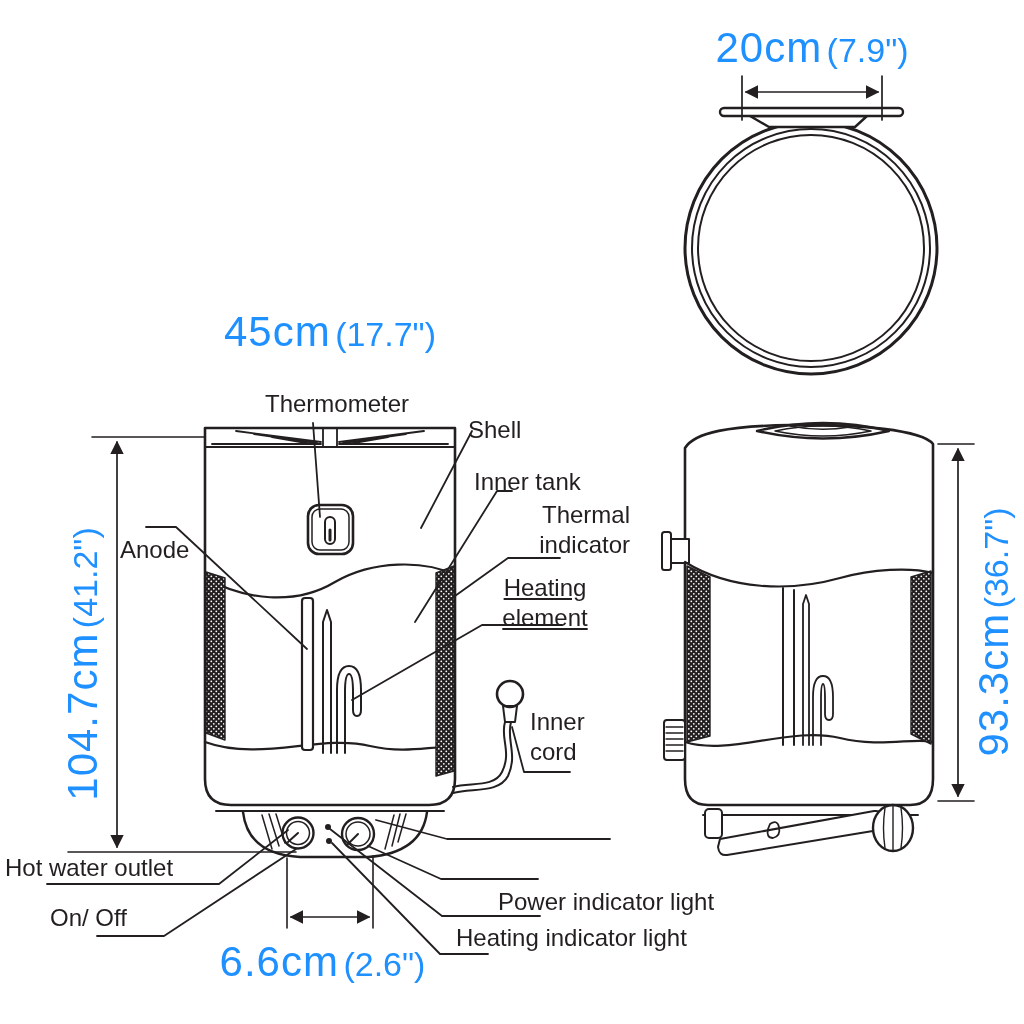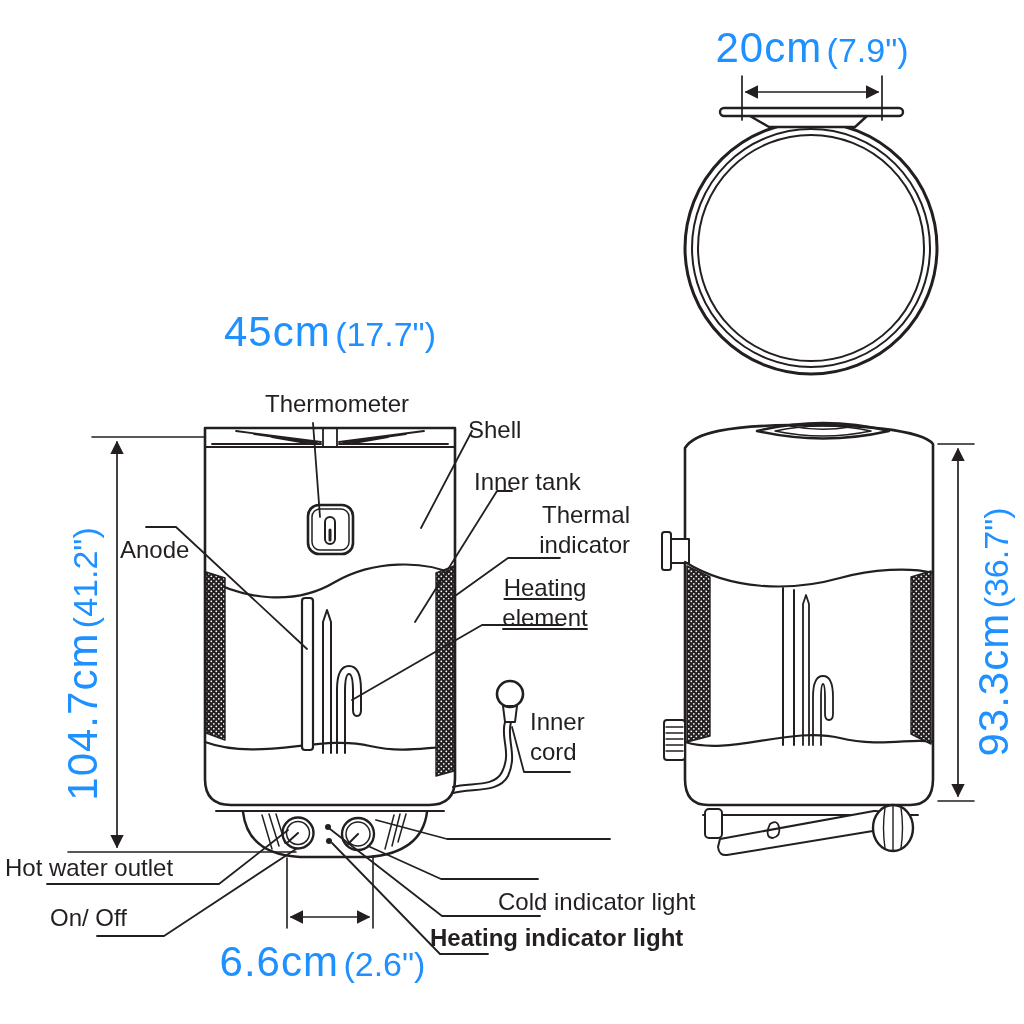--- a/index.html
+++ b/index.html
@@ -178,22 +178,22 @@
     <span>Heating</span><br>
     <span>element</span>
   </div>
   <div class="lbl" style="left:120px;top:491px;margin-top:44px;">Anode</div>
   <div class="lbl" style="left:530px;top:707px;">
     <span>Inner</span><br>
     <span>cord</span>
   </div>
   <div class="lbl" style="left:5px;top:853px;">Hot water outlet</div>
   <div class="lbl" style="left:50px;top:903px;">On/ Off</div>
-  <div class="lbl" style="left:498px;top:887px;">Cold indicator light</div>
-  <div class="lbl" style="left:430px;top:923px;font-weight:bold;">Heating indicator light</div>
+  <div class="lbl" style="left:498px;top:887px;">Power indicator light</div>
+  <div class="lbl" style="left:456px;top:923px;">Heating indicator light</div>
 
   <div class="dim" style="left:687px;top:24px;width:250px;">
     <span class="val">20cm</span>
     <span class="inch">(7.9")</span>
   </div>
   <div class="dim" style="left:200px;top:308px;width:260px;">
     <span class="val">45cm</span>
     <span class="inch">(17.7")</span>
   </div>
   <div class="dim rot" style="left:-77px;top:640px;width:320px;">

